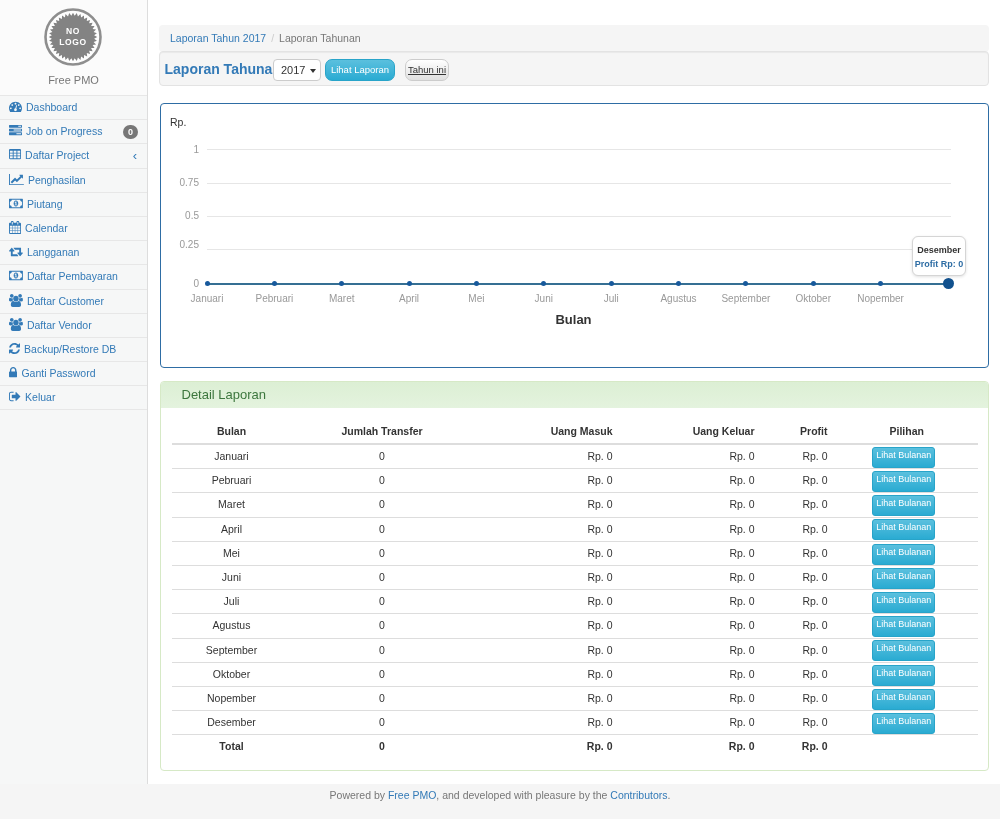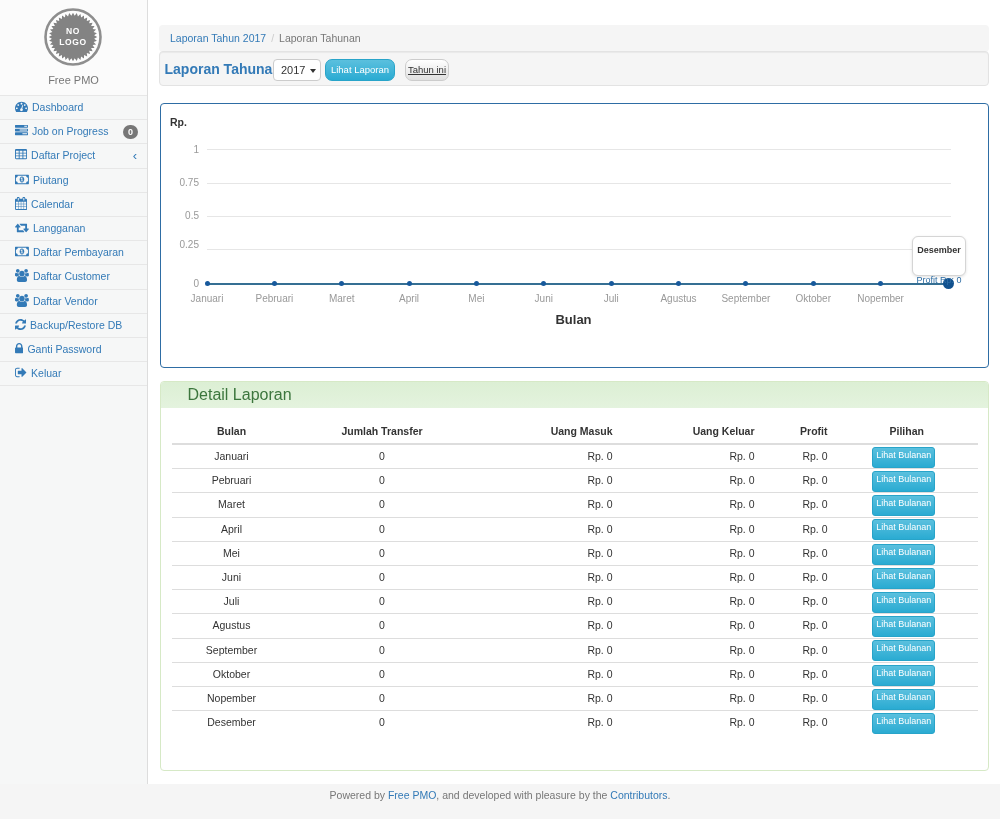--- a/index.html
+++ b/index.html
@@ -5,21 +5,21 @@
 * { margin:0; padding:0; box-sizing:border-box; }
 html,body { width:1000px; height:819px; background:#fff; font-family:"Liberation Sans", sans-serif; font-size:12px; color:#333; overflow:hidden; }
 a { color:#337ab7; text-decoration:none; }
 .wrap { position:relative; width:1000px; height:784px; }
 
 .sidebar { position:absolute; left:0; top:0; width:148px; height:784px; background:#f6f7f7; border-right:1px solid #ddd; }
 .side-top { position:absolute; left:0; top:0; width:147px; height:95px; background:#fbfbfb; }
 .logo { position:absolute; left:44px; top:8px; width:58px; height:58px; }
 .brand { position:absolute; top:74px; left:0; width:147px; text-align:center; color:#777; font-size:11px; }
 .menu { position:absolute; top:95px; left:0; width:147px; list-style:none; border-top:1px solid #e7e7e7; }
-.menu li { position:relative; height:24.2px; line-height:23.2px; border-bottom:1px solid #e7e7e7; padding-left:15px; white-space:nowrap; }
+.menu li { position:relative; height:24.2px; line-height:23.2px; border-bottom:1px solid #e7e7e7; padding-left:9px; white-space:nowrap; }
 .menu li a { font-size:10.5px; }
 .menu li svg.fai { vertical-align:-2px; margin-right:4px; }
 .badge0 { position:absolute; right:9px; top:5px; width:15px; height:14px; background:#777; color:#fff; border-radius:8px; font-size:9px; font-weight:bold; text-align:center; line-height:14px; }
 .chev { position:absolute; right:10px; top:0; color:#337ab7; font-size:13px; }
 
 .content { position:absolute; left:148px; top:0; width:852px; height:784px; }
 .crumb { position:absolute; left:10.5px; top:25px; width:830px; height:27px; background:#f5f5f5; border-radius:4px; line-height:27px; padding-left:11.5px; font-size:10.5px; }
 .crumb .sep { color:#ccc; padding:0 5px; }
 .crumb .act { color:#777; }
 .well { position:absolute; left:10.5px; top:51px; width:830px; height:35px; background:#f5f5f5; border:1px solid #e3e3e3; border-radius:4px; box-shadow:inset 0 1px 1px rgba(0,0,0,.05); }
@@ -37,21 +37,21 @@
 .chart { position:relative; width:827px; height:235px; }
 .gl { position:absolute; height:1px; background:#e6e6e6; }
 .ylab { position:absolute; width:40px; text-align:right; font-size:10px; color:#999; }
 .xlab { position:absolute; width:70px; text-align:center; font-size:10px; color:#999; }
 .dline { position:absolute; height:2px; background:#356f93; }
 .mk { position:absolute; width:5px; height:5px; border-radius:50%; background:#17599c; }
 .bigdot { position:absolute; width:11px; height:11px; border-radius:50%; background:#11518e; }
 .ttip { position:absolute; width:54px; height:40px; background:#fff; border:1px solid #d5d5d5; border-radius:6px; box-shadow:0 1px 3px rgba(0,0,0,.12); text-align:center; font-size:9px; }
 
 .panel2 { position:absolute; left:11.5px; top:381px; width:829px; height:390px; border:1px solid #d6e9c6; border-radius:4px; background:#fff; }
-.panel2 .hd { height:26px; background:linear-gradient(to bottom,#dcefd4 0,#e4f3de 100%); color:#3c763d; line-height:25px; padding-left:27px; font-size:16px; border-radius:3px 3px 0 0; }
+.panel2 .hd { height:26px; background:linear-gradient(to bottom,#dcefd4 0,#e4f3de 100%); color:#3c763d; line-height:25px; padding-left:21px; font-size:13px; border-radius:3px 3px 0 0; }
 table.tb { position:absolute; left:11.5px; top:37.8px; width:806px; border-collapse:collapse; font-size:10.5px; table-layout:fixed; }
 .tb th, .tb td { padding:0 8px; height:23.2px; font-weight:normal; line-height:23.2px; }
 .tb thead th { font-weight:bold; border-bottom:2px solid #ddd; height:22.2px; }
 .tb tbody td { border-top:1px solid #ddd; }
 .tb tbody tr:first-child td { border-top:none; }
 .tb .c { text-align:center; }
 .tb .r { text-align:right; }
 .tb tr.tot td { font-weight:bold; }
 .btn-xs { display:inline-block; width:63px; height:21px; line-height:14px; font-size:9px; border-radius:3px; vertical-align:middle; margin-right:6px; }
 
@@ -72,20 +72,23 @@
     <ul class="menu">
         <li><svg class="fai" width="13.0" height="13" viewBox="0 0 1792 1792">
             <path fill="#337ab7" transform="translate(0,1536) scale(1,-1)" d="M384 384C384 313 327 256 256 256C185 256 128 313 128 384C128 455 185 512 256 512C327 512 384 455 384 384ZM576 832C576 761 519 704 448 704C377 704 320 761 320 832C320 903 377 960 448 960C519 960 576 903 576 832ZM1004 351C1069 306 1103 224 1082 143C1055 41 950 -21 847 6C745 33 683 138 710 241C732 322 801 377 880 383L981 765C990 799 1025 820 1059 811C1093 802 1113 767 1105 733ZM1664 384C1664 313 1607 256 1536 256C1465 256 1408 313 1408 384C1408 455 1465 512 1536 512C1607 512 1664 455 1664 384ZM1024 1024C1024 953 967 896 896 896C825 896 768 953 768 1024C768 1095 825 1152 896 1152C967 1152 1024 1095 1024 1024ZM1472 832C1472 761 1415 704 1344 704C1273 704 1216 761 1216 832C1216 903 1273 960 1344 960C1415 960 1472 903 1472 832ZM1792 384C1792 878 1390 1280 896 1280C402 1280 0 878 0 384C0 212 49 45 141 -99C153 -117 173 -128 195 -128H1597C1619 -128 1639 -117 1651 -99C1743 46 1792 212 1792 384Z"></path>
           </svg><a>Dashboard</a></li>
 <li><svg class="fai" width="13.0" height="13" viewBox="0 0 1792 1792">
             <path fill="#337ab7" transform="translate(0,1536) scale(1,-1)" d="M1024 128V256H1664V128ZM640 640V768H1664V640ZM1280 1152V1280H1664V1152ZM1792 320C1792 355 1763 384 1728 384H64C29 384 0 355 0 320V64C0 29 29 0 64 0H1728C1763 0 1792 29 1792 64ZM1792 832C1792 867 1763 896 1728 896H64C29 896 0 867 0 832V576C0 541 29 512 64 512H1728C1763 512 1792 541 1792 576ZM1792 1344C1792 1379 1763 1408 1728 1408H64C29 1408 0 1379 0 1344V1088C0 1053 29 1024 64 1024H1728C1763 1024 1792 1053 1792 1088Z"></path>
           </svg><a>Job on Progress</a><span class="badge0">0</span></li>
 <li><svg class="fai" width="12.1" height="13" viewBox="0 0 1664 1792">
             <path fill="#337ab7" transform="translate(0,1536) scale(1,-1)" d="M512 160C512 142 498 128 480 128H160C142 128 128 142 128 160V352C128 370 142 384 160 384H480C498 384 512 370 512 352V160ZM512 544C512 526 498 512 480 512H160C142 512 128 526 128 544V736C128 754 142 768 160 768H480C498 768 512 754 512 736V544ZM1024 160C1024 142 1010 128 992 128H672C654 128 640 142 640 160V352C640 370 654 384 672 384H992C1010 384 1024 370 1024 352V160ZM512 928C512 910 498 896 480 896H160C142 896 128 910 128 928V1120C128 1138 142 1152 160 1152H480C498 1152 512 1138 512 1120V928ZM1024 544C1024 526 1010 512 992 512H672C654 512 640 526 640 544V736C640 754 654 768 672 768H992C1010 768 1024 754 1024 736V544ZM1536 160C1536 142 1522 128 1504 128H1184C1166 128 1152 142 1152 160V352C1152 370 1166 384 1184 384H1504C1522 384 1536 370 1536 352V160ZM1024 928C1024 910 1010 896 992 896H672C654 896 640 910 640 928V1120C640 1138 654 1152 672 1152H992C1010 1152 1024 1138 1024 1120V928ZM1536 544C1536 526 1522 512 1504 512H1184C1166 512 1152 526 1152 544V736C1152 754 1166 768 1184 768H1504C1522 768 1536 754 1536 736V544ZM1536 928C1536 910 1522 896 1504 896H1184C1166 896 1152 910 1152 928V1120C1152 1138 1166 1152 1184 1152H1504C1522 1152 1536 1138 1536 1120V928ZM1664 1248C1664 1336 1592 1408 1504 1408H160C72 1408 0 1336 0 1248V160C0 72 72 0 160 0H1504C1592 0 1664 72 1664 160Z"></path>
           </svg><a>Daftar Project</a><span class="chev">‹</span></li>
+<li><svg class="fai" width="14.9" height="13" viewBox="0 0 2048 1792">
+            <path fill="#337ab7" transform="translate(0,1536) scale(1,-1)" d="M2048 0H128V1408H0V-128H2048ZM1920 1248C1920 1266 1906 1280 1888 1280H1453C1425 1280 1410 1246 1431 1225L1552 1104L1088 640L855 873C842 886 822 886 809 873L224 288L416 96L832 512L1065 279C1078 266 1098 266 1111 279L1744 912L1865 791C1886 770 1920 785 1920 813Z"></path>
+          </svg><a>Penghasilan</a></li>
 <li><svg class="fai" width="13.9" height="13" viewBox="0 0 1920 1792">
             <path fill="#337ab7" transform="translate(0,1536) scale(1,-1)" d="M768 384V480H896V768H894C878 743 863 732 839 711L762 791L910 928H1024V480H1152V384ZM1280 640C1280 822 1170 1056 960 1056C750 1056 640 822 640 640C640 458 750 224 960 224C1170 224 1280 458 1280 640ZM1792 384C1651 384 1536 269 1536 128H384C384 269 269 384 128 384V896C269 896 384 1011 384 1152H1536C1536 1011 1651 896 1792 896V384ZM1920 1216C1920 1251 1891 1280 1856 1280H64C29 1280 0 1251 0 1216V64C0 29 29 0 64 0H1856C1891 0 1920 29 1920 64Z"></path>
           </svg><a>Piutang</a></li>
 <li><svg class="fai" width="12.1" height="13" viewBox="0 0 1664 1792">
             <path fill="#337ab7" transform="translate(0,1536) scale(1,-1)" d="M128 -128V160H416V-128ZM480 -128V160H800V-128ZM128 224V544H416V224ZM480 224V544H800V224ZM128 608V896H416V608ZM864 -128V160H1184V-128ZM480 608V896H800V608ZM1248 -128V160H1536V-128ZM864 224V544H1184V224ZM512 1088C512 1071 497 1056 480 1056H416C399 1056 384 1071 384 1088V1376C384 1393 399 1408 416 1408H480C497 1408 512 1393 512 1376V1088ZM1248 224V544H1536V224ZM864 608V896H1184V608ZM1248 608V896H1536V608ZM1280 1088C1280 1071 1265 1056 1248 1056H1184C1167 1056 1152 1071 1152 1088V1376C1152 1393 1167 1408 1184 1408H1248C1265 1408 1280 1393 1280 1376V1088ZM1664 1152C1664 1222 1606 1280 1536 1280H1408V1376C1408 1464 1336 1536 1248 1536H1184C1096 1536 1024 1464 1024 1376V1280H640V1376C640 1464 568 1536 480 1536H416C328 1536 256 1464 256 1376V1280H128C58 1280 0 1222 0 1152V-128C0 -198 58 -256 128 -256H1536C1606 -256 1664 -198 1664 -128Z"></path>
           </svg><a>Calendar</a></li>
 <li><svg class="fai" width="13.9" height="13" viewBox="0 0 1920 1792">
             <path fill="#337ab7" transform="translate(0,1536) scale(1,-1)" d="M1280 32C1280 39 1277 47 1273 53L1113 245C1107 252 1097 256 1088 256H512V640H704C739 640 768 669 768 704C768 719 763 734 753 745L433 1129C421 1143 403 1151 384 1151C365 1151 347 1143 335 1129L15 745C5 734 0 719 0 704C0 669 29 640 64 640H256V224V64C256 39 251 0 288 0H1248C1265 0 1280 15 1280 32ZM1920 448C1920 483 1891 512 1856 512H1664V928V1088C1664 1113 1669 1152 1632 1152H672C655 1152 640 1137 640 1120C640 1113 643 1105 647 1100L807 908C813 900 823 896 832 896H1408V512H1216C1181 512 1152 483 1152 448C1152 433 1157 418 1167 407L1487 23C1499 9 1517 0 1536 0C1555 0 1573 9 1585 23L1905 407C1915 418 1920 433 1920 448Z"></path>
           </svg><a>Langganan</a></li>
 <li><svg class="fai" width="13.9" height="13" viewBox="0 0 1920 1792">
@@ -111,21 +114,21 @@
   <div class="content">
     <div class="crumb"><a>Laporan Tahun 2017</a><span class="sep">/</span><span class="act">Laporan Tahunan</span></div>
     <div class="well">
       <span class="lbl">Laporan Tahunan per</span>
       <span class="sel">2017<span class="car"></span></span>
       <span class="btn btn-info b1">Lihat Laporan</span>
       <span class="btn btn-default b2">Tahun ini</span>
     </div>
     <div class="panel1">
       <div class="chart">
-          <div style="position:absolute;left:9.5px;top:12.0px;font-weight:bold;font-size:10.5px;color:#333;">Rp.</div>
+          <div style="position:absolute;left:9.5px;top:12.0px;font-weight:normal;font-size:10.5px;color:#333;">Rp.</div>
 <div class="gl" style="left:46.0px;top:45.2px;width:744.5px;"></div>
 <div class="ylab" style="left:-1.5px;top:39.7px;">1</div>
 <div class="gl" style="left:46.0px;top:78.5px;width:744.5px;"></div>
 <div class="ylab" style="left:-1.5px;top:73.0px;">0.75</div>
 <div class="gl" style="left:46.0px;top:111.7px;width:744.5px;"></div>
 <div class="ylab" style="left:-1.5px;top:106.2px;">0.5</div>
 <div class="gl" style="left:46.0px;top:145.0px;width:744.5px;"></div>
 <div class="ylab" style="left:-1.5px;top:135px;">0.25</div>
 <div class="ylab" style="left:-1.5px;top:174.3px;">0</div>
 <div class="dline" style="left:46.5px;top:178.8px;width:741px;"></div>
@@ -148,21 +151,21 @@
 <div class="mk" style="left:582.9px;top:177.3px;"></div>
 <div class="xlab" style="left:550.4px;top:189.0px;">September</div>
 <div class="mk" style="left:650.2px;top:177.3px;"></div>
 <div class="xlab" style="left:617.7px;top:189.0px;">Oktober</div>
 <div class="mk" style="left:717.6px;top:177.3px;"></div>
 <div class="xlab" style="left:685.1px;top:189.0px;">Nopember</div>
 <div class="bigdot" style="left:782.0px;top:174.3px;"></div>
 <div style="position:absolute;left:383.0px;top:207.5px;width:60px;text-align:center;font-weight:bold;font-size:13px;color:#333;">Bulan</div>
 <div class="ttip" style="left:751.5px;top:131.5px;">
             <div style="font-weight:bold;color:#333;margin-top:8px;">Desember</div>
-            <div style="color:#2e6da4;margin-top:20px;">Profit Rp: 0</div>
+            <div style="color:#2e6da4;margin-top:4px;font-weight:bold;">Profit Rp: 0</div>
           </div>
         </div>
     </div>
     <div class="panel2">
       <div class="hd">Detail Laporan</div>
       <table class="tb">
           <thead>
             <tr>
               <th class="c" style="width:119px">Bulan</th>
               <th class="c" style="width:182px">Jumlah Transfer</th>
@@ -262,18 +265,26 @@
               <td class="c"><span class="btn btn-info btn-xs">Lihat Bulanan</span></td>
             </tr>
             <tr>
               <td class="c">Desember</td>
               <td class="c">0</td>
               <td class="r">Rp. 0</td>
               <td class="r">Rp. 0</td>
               <td class="r">Rp. 0</td>
               <td class="c"><span class="btn btn-info btn-xs">Lihat Bulanan</span></td>
             </tr>
+            <tr class="tot">
+              <td class="c">Total</td>
+              <td class="c">0</td>
+              <td class="r">Rp. 0</td>
+              <td class="r">Rp. 0</td>
+              <td class="r">Rp. 0</td>
+              <td></td>
+            </tr>
           </tbody>
         </table>
     </div>
   </div>
 </div>
 <div class="footer">Powered by <a>Free PMO</a>, and developed with pleasure by the <a>Contributors</a>.</div>
 
 </body></html>

